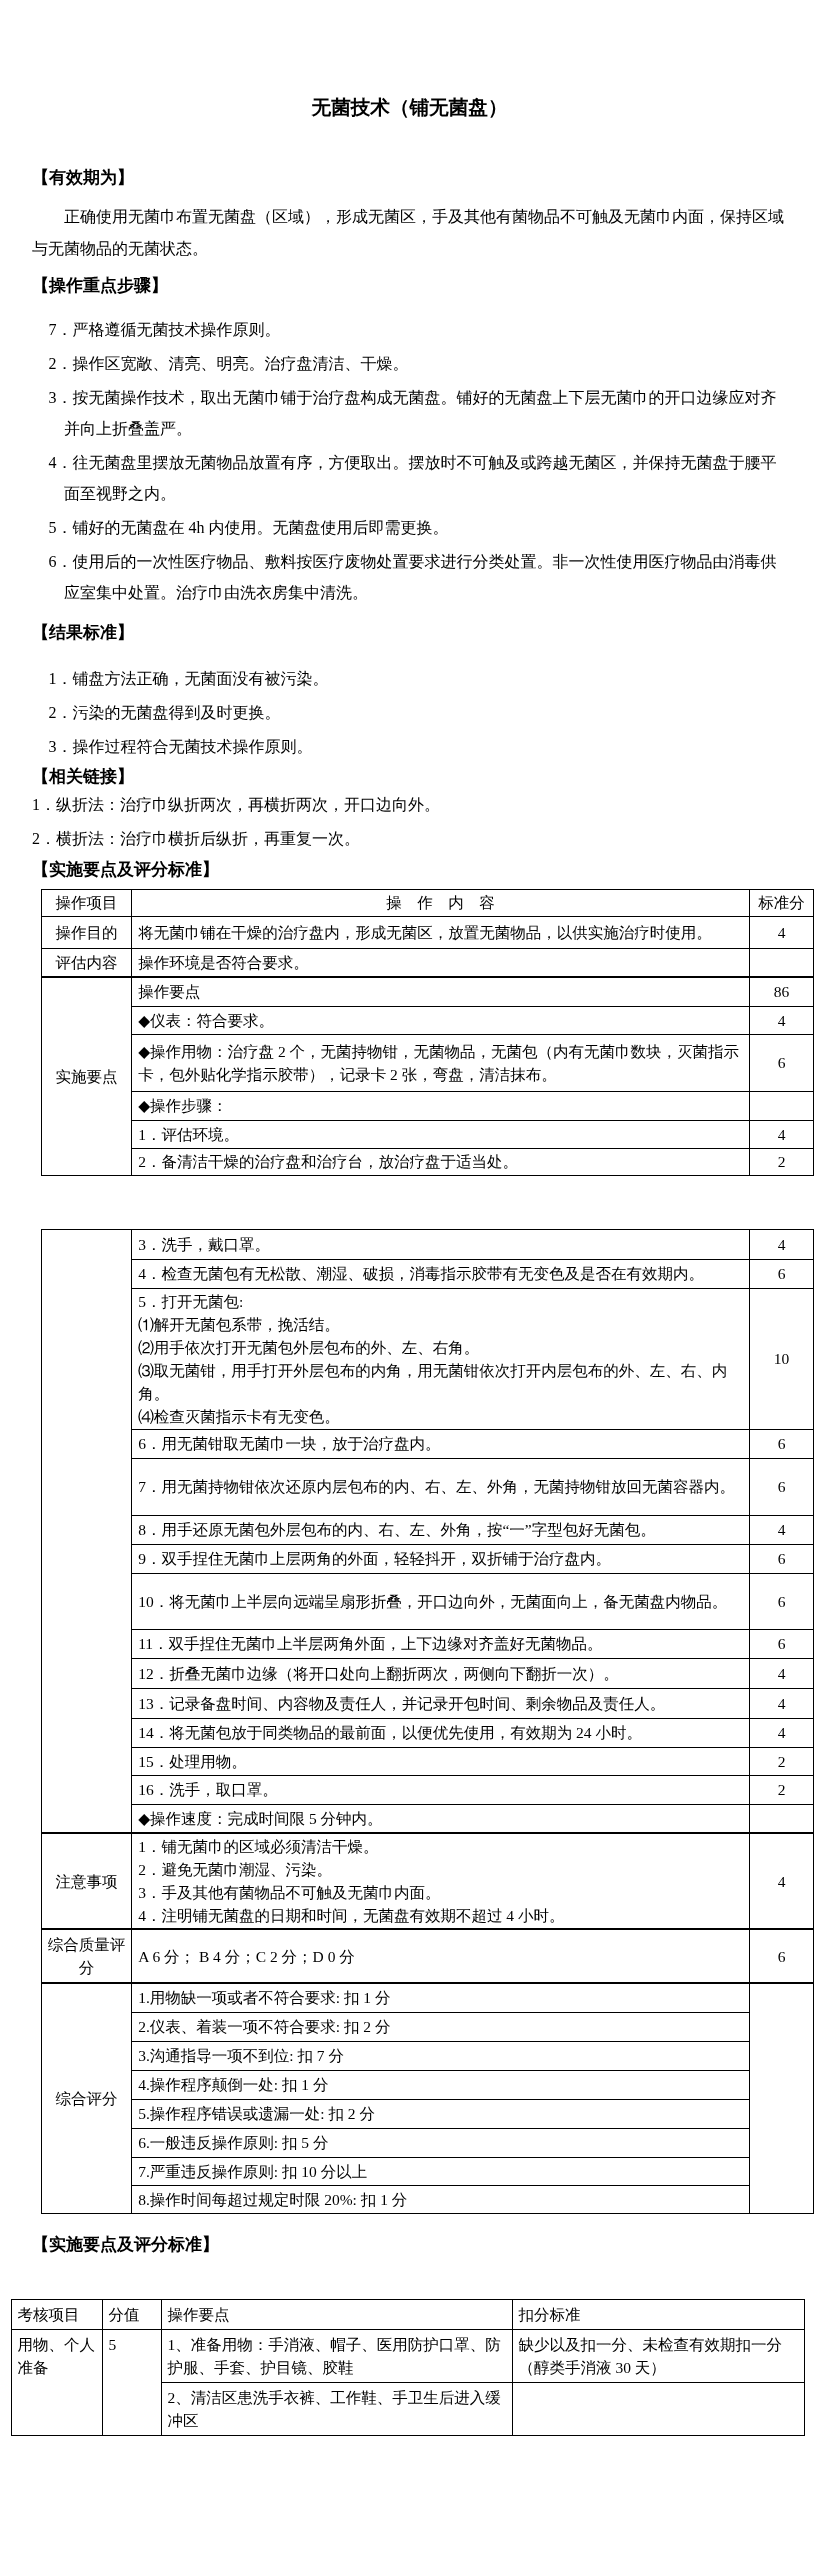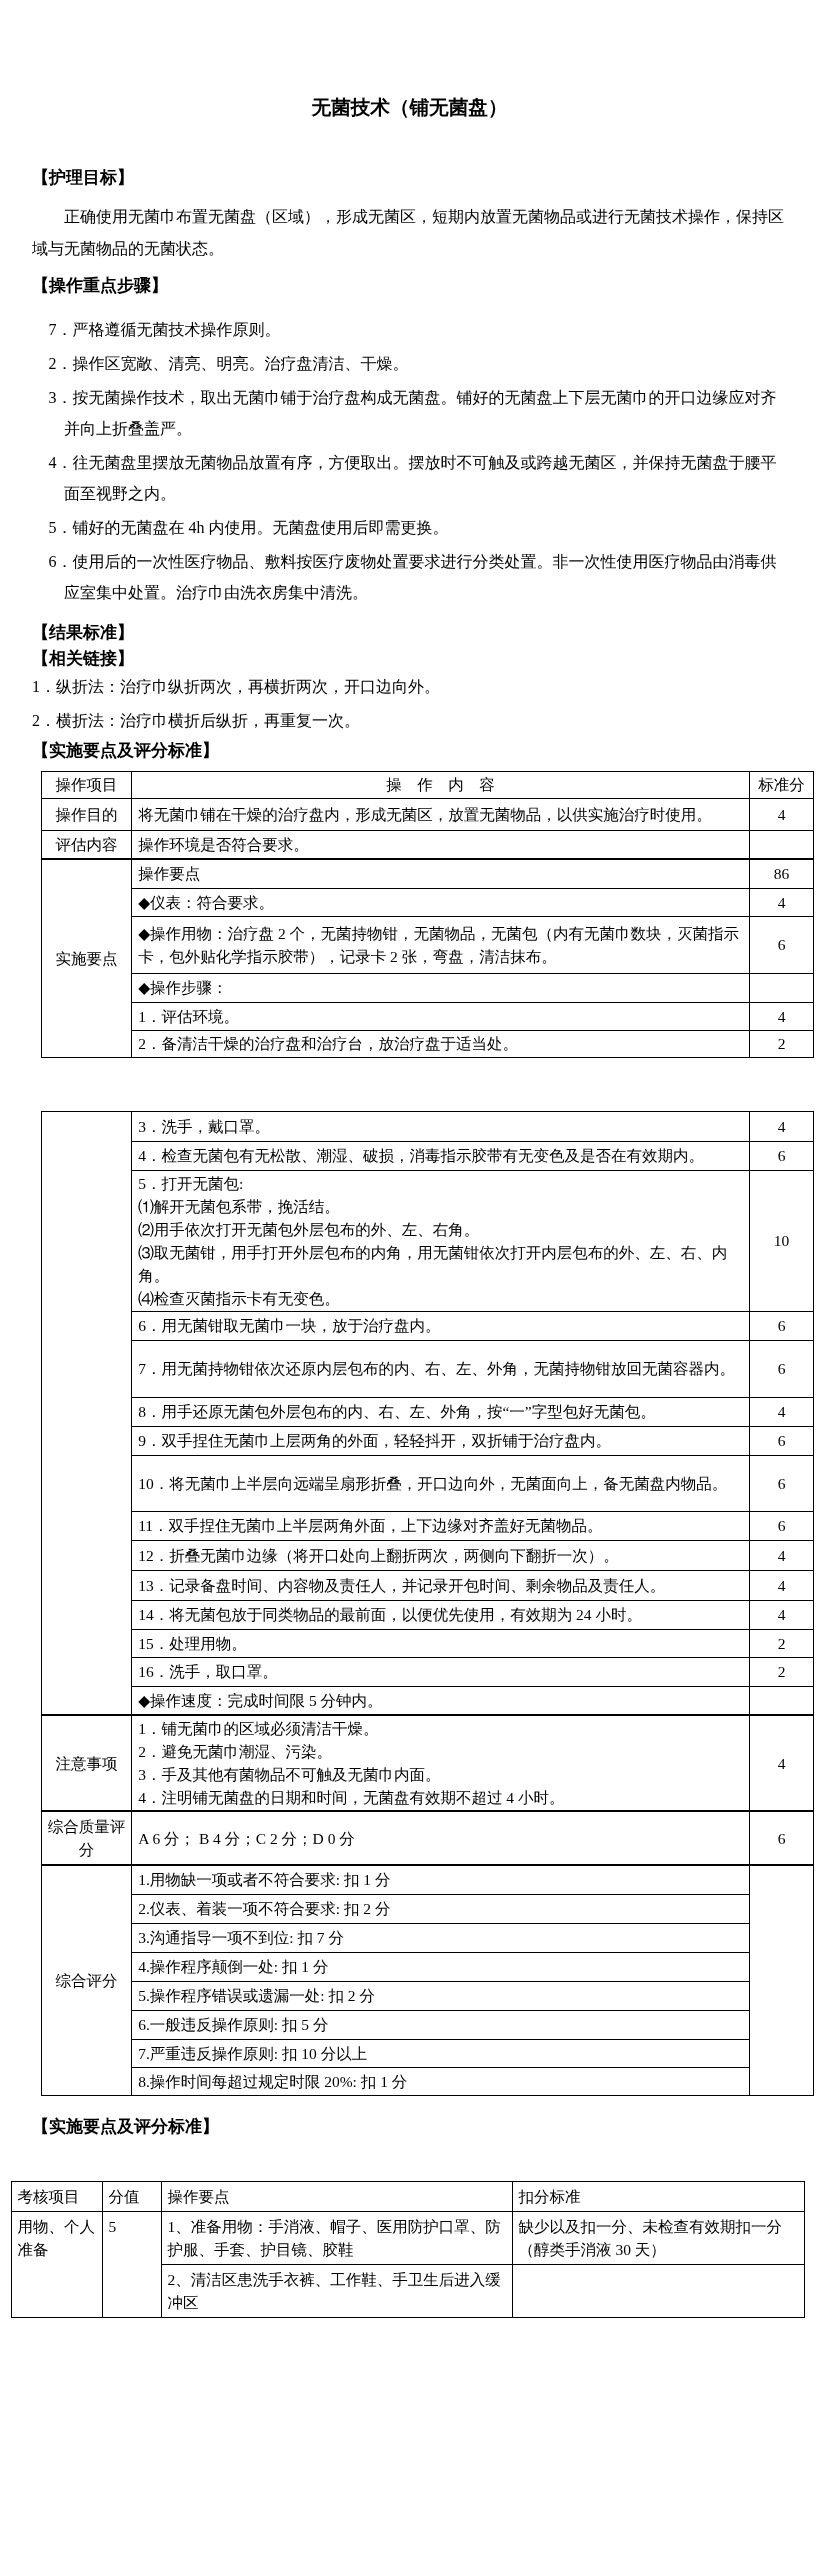--- a/index.html
+++ b/index.html
@@ -39,34 +39,39 @@
   .t2 td{vertical-align:top;padding:3.1px 5.2px;}
   .t2 tr.main td{border-top:1.5px solid #000;}
 </style>
 </head>
 <body>
 
 <div class="page">
 
   <div class="doc-title">无菌技术（铺无菌盘）</div>
 
-  <div class="h h-goal">【护理目标】</div>
-  <div class="para">正确使用无菌巾布置无菌盘（区域），形成无菌区，短期内放置无菌物品或进行无菌技术操作，保持区域与无菌物品的无菌状态。</div>
+  <div class="h h-goal">【有效期为】</div>
+  <div class="para">正确使用无菌巾布置无菌盘（区域），形成无菌区，手及其他有菌物品不可触及无菌巾内面，保持区域与无菌物品的无菌状态。</div>
 
   <div class="h h-steps">【操作重点步骤】</div>
   <div class="list">
     <div class="item">7．严格遵循无菌技术操作原则。</div>
     <div class="item">2．操作区宽敞、清亮、明亮。治疗盘清洁、干燥。</div>
     <div class="item">3．按无菌操作技术，取出无菌巾铺于治疗盘构成无菌盘。铺好的无菌盘上下层无菌巾的开口边缘应对齐并向上折叠盖严。</div>
     <div class="item">4．往无菌盘里摆放无菌物品放置有序，方便取出。摆放时不可触及或跨越无菌区，并保持无菌盘于腰平面至视野之内。</div>
     <div class="item">5．铺好的无菌盘在 4h 内使用。无菌盘使用后即需更换。</div>
     <div class="item">6．使用后的一次性医疗物品、敷料按医疗废物处置要求进行分类处置。非一次性使用医疗物品由消毒供应室集中处置。治疗巾由洗衣房集中清洗。</div>
   </div>
 
   <div class="h h-result">【结果标准】</div>
+  <div class="list2">
+    <div class="item">1．铺盘方法正确，无菌面没有被污染。</div>
+    <div class="item">2．污染的无菌盘得到及时更换。</div>
+    <div class="item">3．操作过程符合无菌技术操作原则。</div>
+  </div>
 
   <div class="h h-links">【相关链接】</div>
   <div>
     <div class="item item-flush">1．纵折法：治疗巾纵折两次，再横折两次，开口边向外。</div>
     <div class="item item-flush">2．横折法：治疗巾横折后纵折，再重复一次。</div>
   </div>
 
   <div class="h h-score">【实施要点及评分标准】</div>
 
   <table class="tbl t1">

